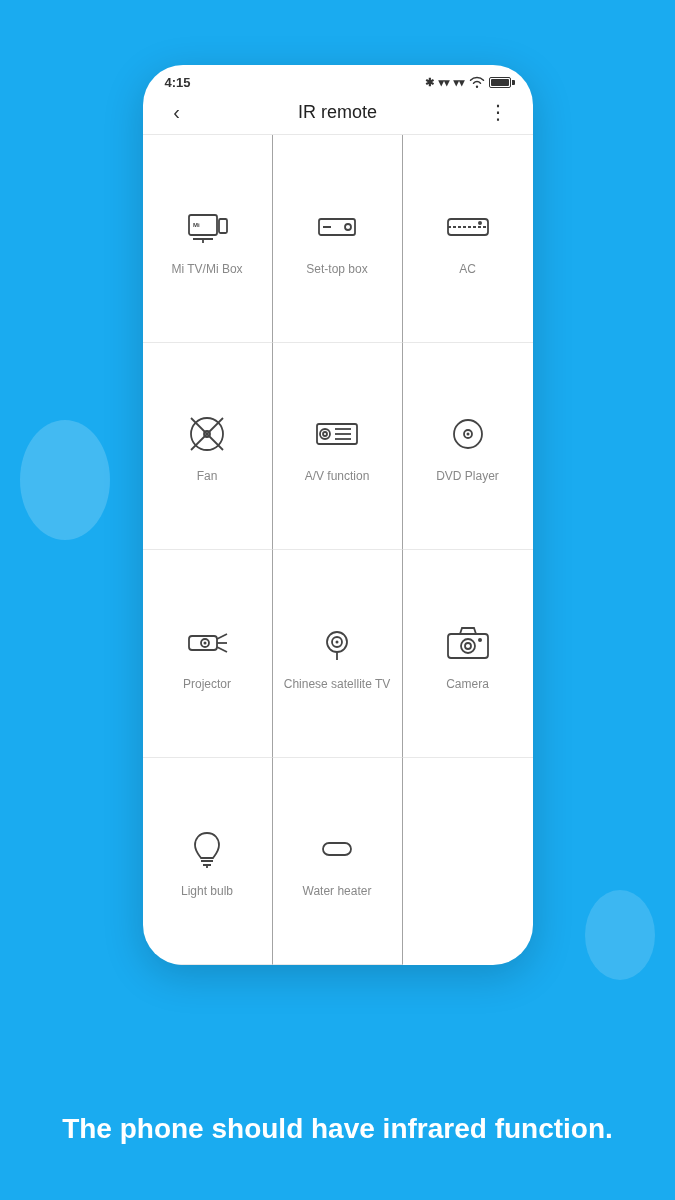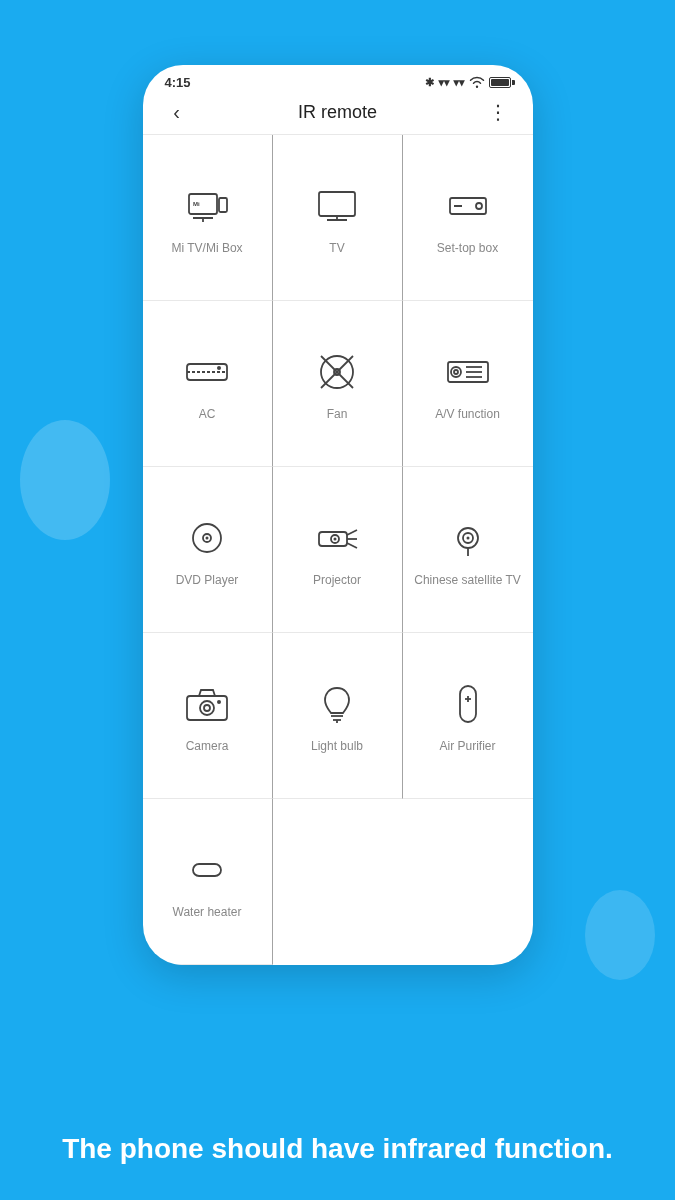--- a/index.html
+++ b/index.html
@@ -150,21 +150,21 @@
 
     .grid-item-label {
       font-size: 12px;
       color: #888;
       text-align: center;
       line-height: 1.4;
     }
 
     .bottom-text {
       margin-top: auto;
-      padding: 30px 40px 32px;
+      padding: 30px 40px 52px;
       text-align: center;
       color: white;
       font-size: 28px;
       font-weight: 800;
       line-height: 1.35;
     }
   </style>
 </head>
 <body>
 
@@ -206,28 +206,20 @@
       <svg viewBox="0 0 48 48" fill="none" stroke="#444" stroke-width="1.8">
         <rect x="6" y="12" width="28" height="20" rx="2"></rect>
         <rect x="36" y="16" width="8" height="14" rx="1.5"></rect>
         <line x1="10" y1="36" x2="30" y2="36"></line>
         <line x1="20" y1="36" x2="20" y2="40"></line>
         <text x="10" y="24" font-size="6" fill="#444" stroke="none" font-family="sans-serif" font-weight="bold">Mi</text>
       </svg>
       <span class="grid-item-label">Mi TV/Mi Box</span>
     </div>
 
-    <div class="grid-item">
-      <svg viewBox="0 0 48 48" fill="none" stroke="#444" stroke-width="1.8">
-        <rect x="6" y="10" width="36" height="24" rx="2"></rect>
-        <line x1="14" y1="38" x2="34" y2="38"></line>
-        <line x1="24" y1="34" x2="24" y2="38"></line>
-      </svg>
-      <span class="grid-item-label">TV</span>
-    </div>
 
     <div class="grid-item">
       <svg viewBox="0 0 48 48" fill="none" stroke="#444" stroke-width="1.8">
         <rect x="6" y="16" width="36" height="16" rx="2"></rect>
         <line x1="10" y1="24" x2="18" y2="24"></line>
         <circle cx="35" cy="24" r="3"></circle>
       </svg>
       <span class="grid-item-label">Set-top box</span>
     </div>
 
@@ -307,28 +299,20 @@
     <div class="grid-item">
       <svg viewBox="0 0 48 48" fill="none" stroke="#444" stroke-width="1.8">
         <path d="M24 8 C16 8 12 14 12 20 C12 26 16 30 18 33 L30 33 C32 30 36 26 36 20 C36 14 32 8 24 8Z"></path>
         <line x1="18" y1="36" x2="30" y2="36"></line>
         <line x1="20" y1="40" x2="28" y2="40"></line>
         <line x1="24" y1="40" x2="24" y2="43"></line>
       </svg>
       <span class="grid-item-label">Light bulb</span>
     </div>
 
-    <div class="grid-item">
-      <svg viewBox="0 0 48 48" fill="none" stroke="#444" stroke-width="1.8">
-        <rect x="16" y="6" width="16" height="36" rx="8"></rect>
-        <line x1="24" y1="16" x2="24" y2="22"></line>
-        <line x1="21" y1="19" x2="27" y2="19"></line>
-      </svg>
-      <span class="grid-item-label">Air Purifier</span>
-    </div>
 
     <div class="grid-item">
       <svg viewBox="0 0 48 48" fill="none" stroke="#444" stroke-width="1.8">
         <rect x="10" y="18" width="28" height="12" rx="6"></rect>
       </svg>
       <span class="grid-item-label">Water heater</span>
     </div>
 
   </div>
 

